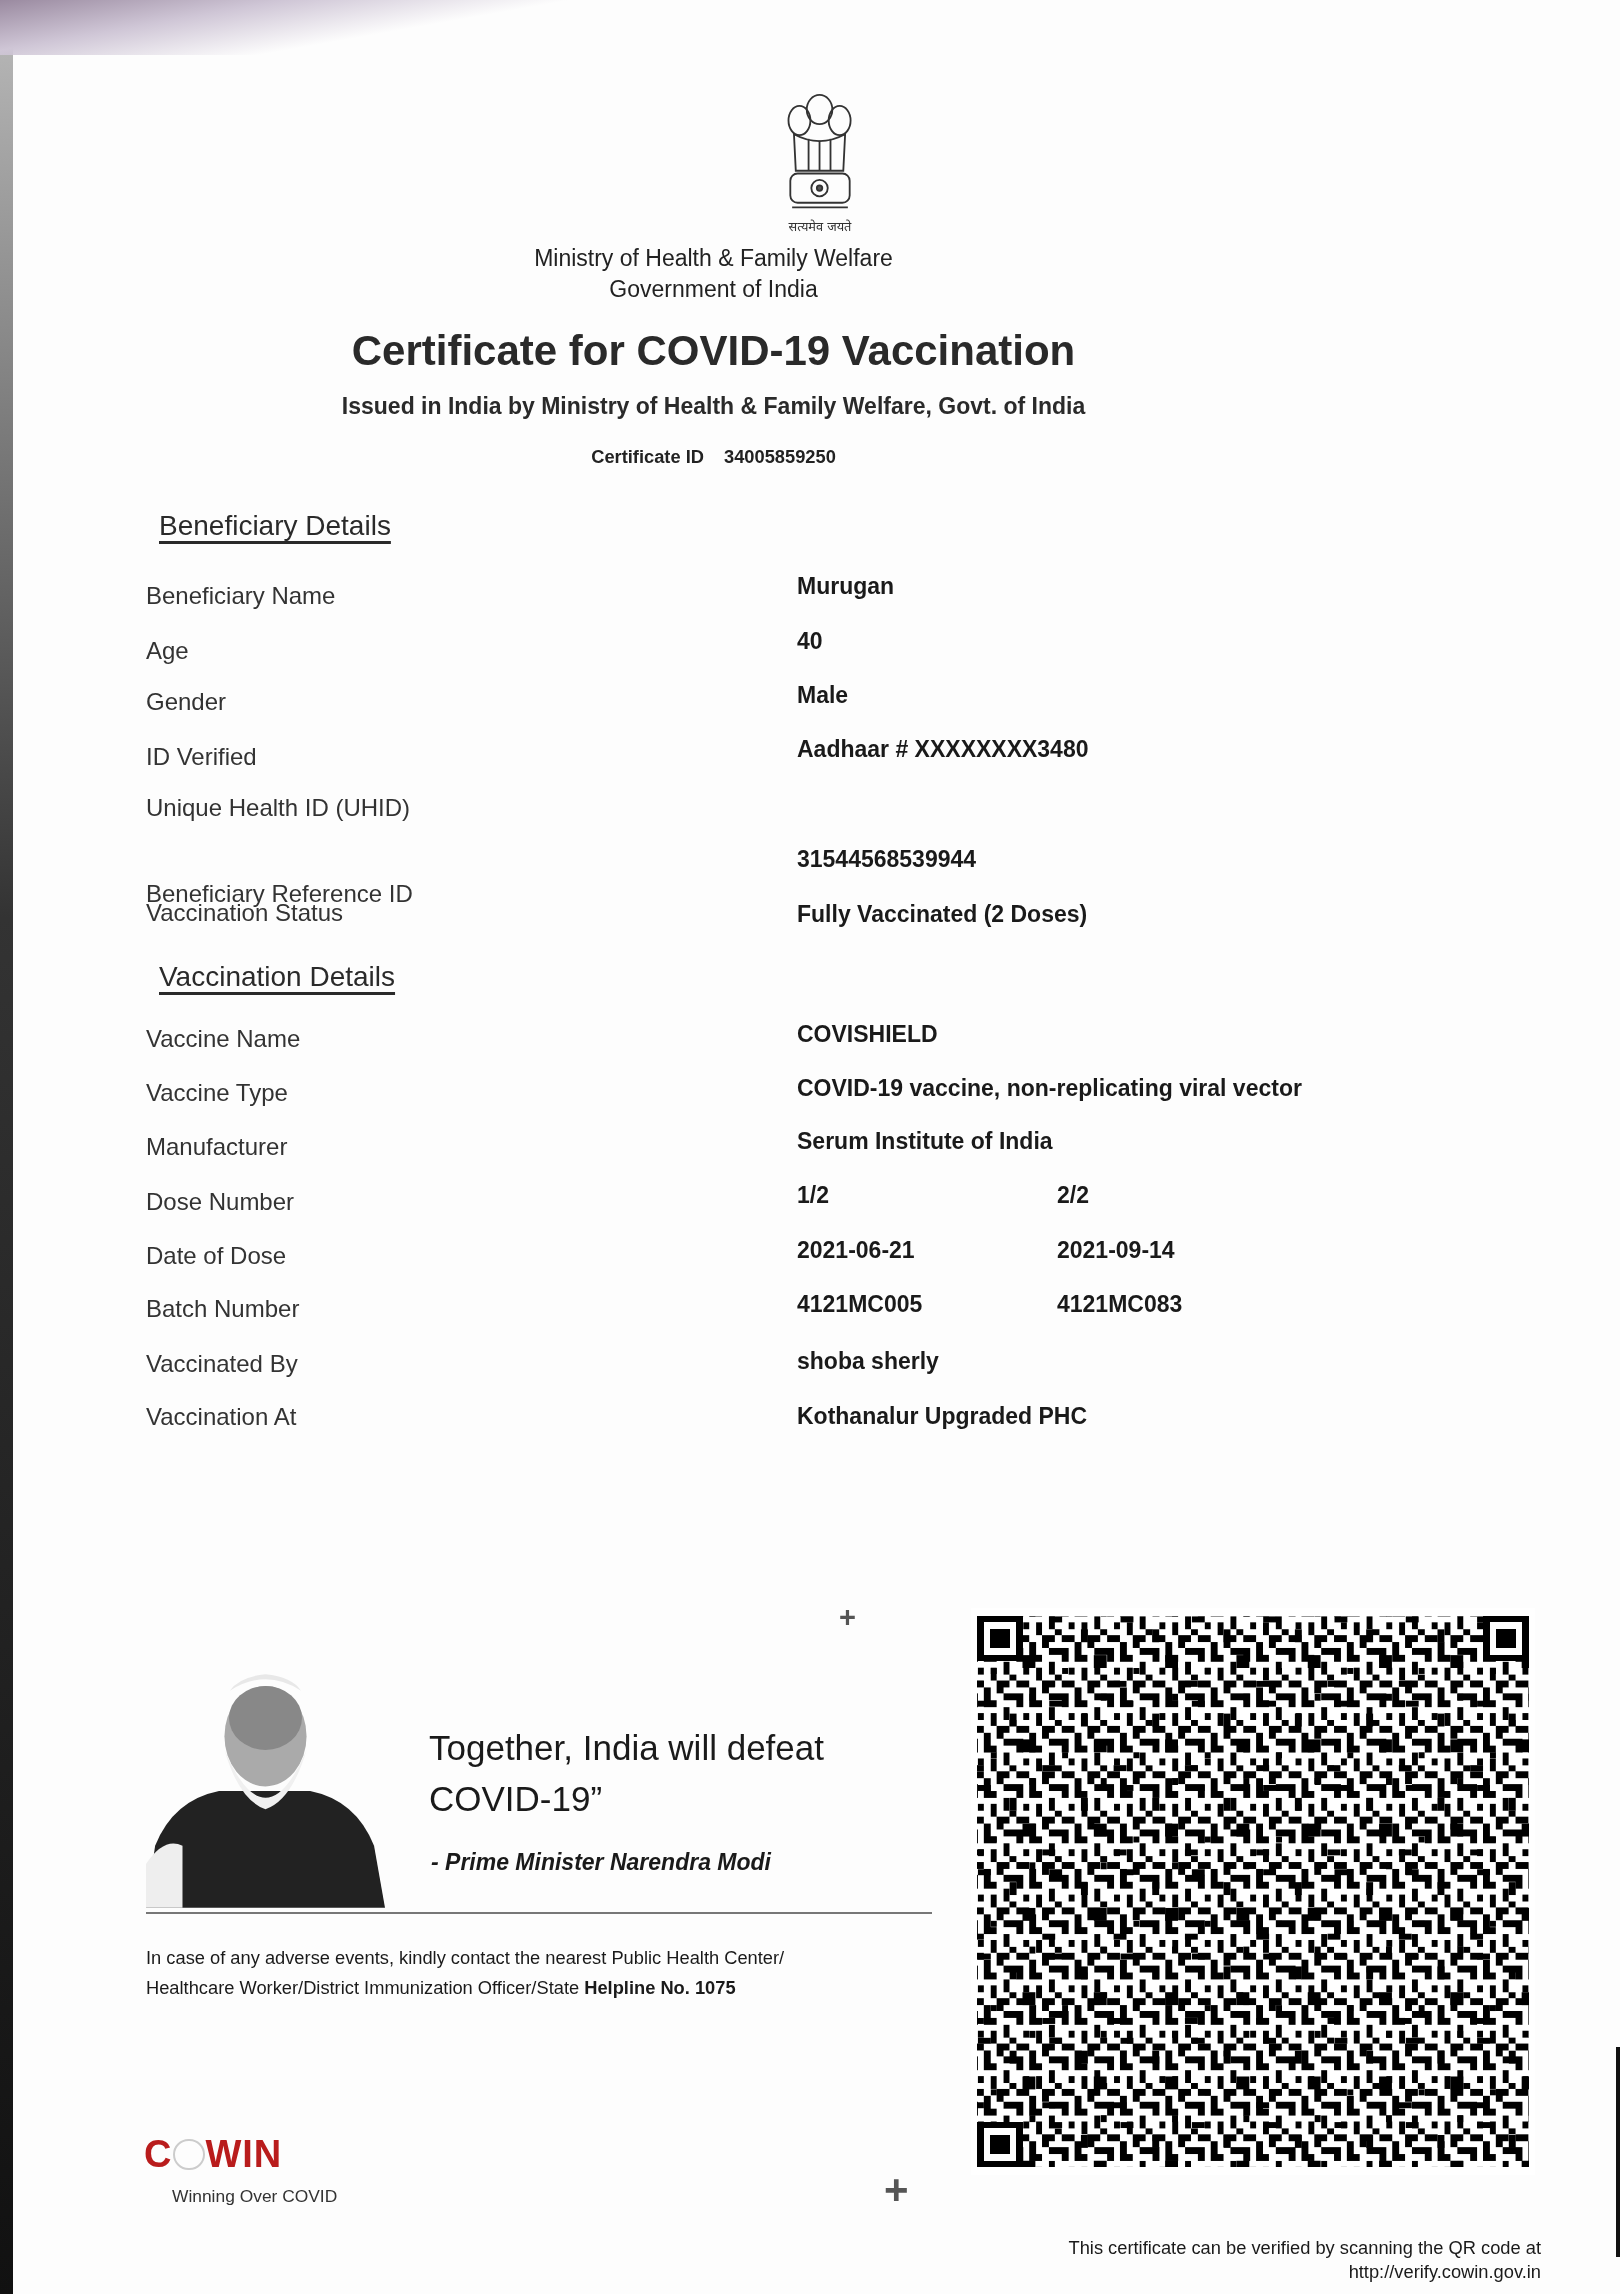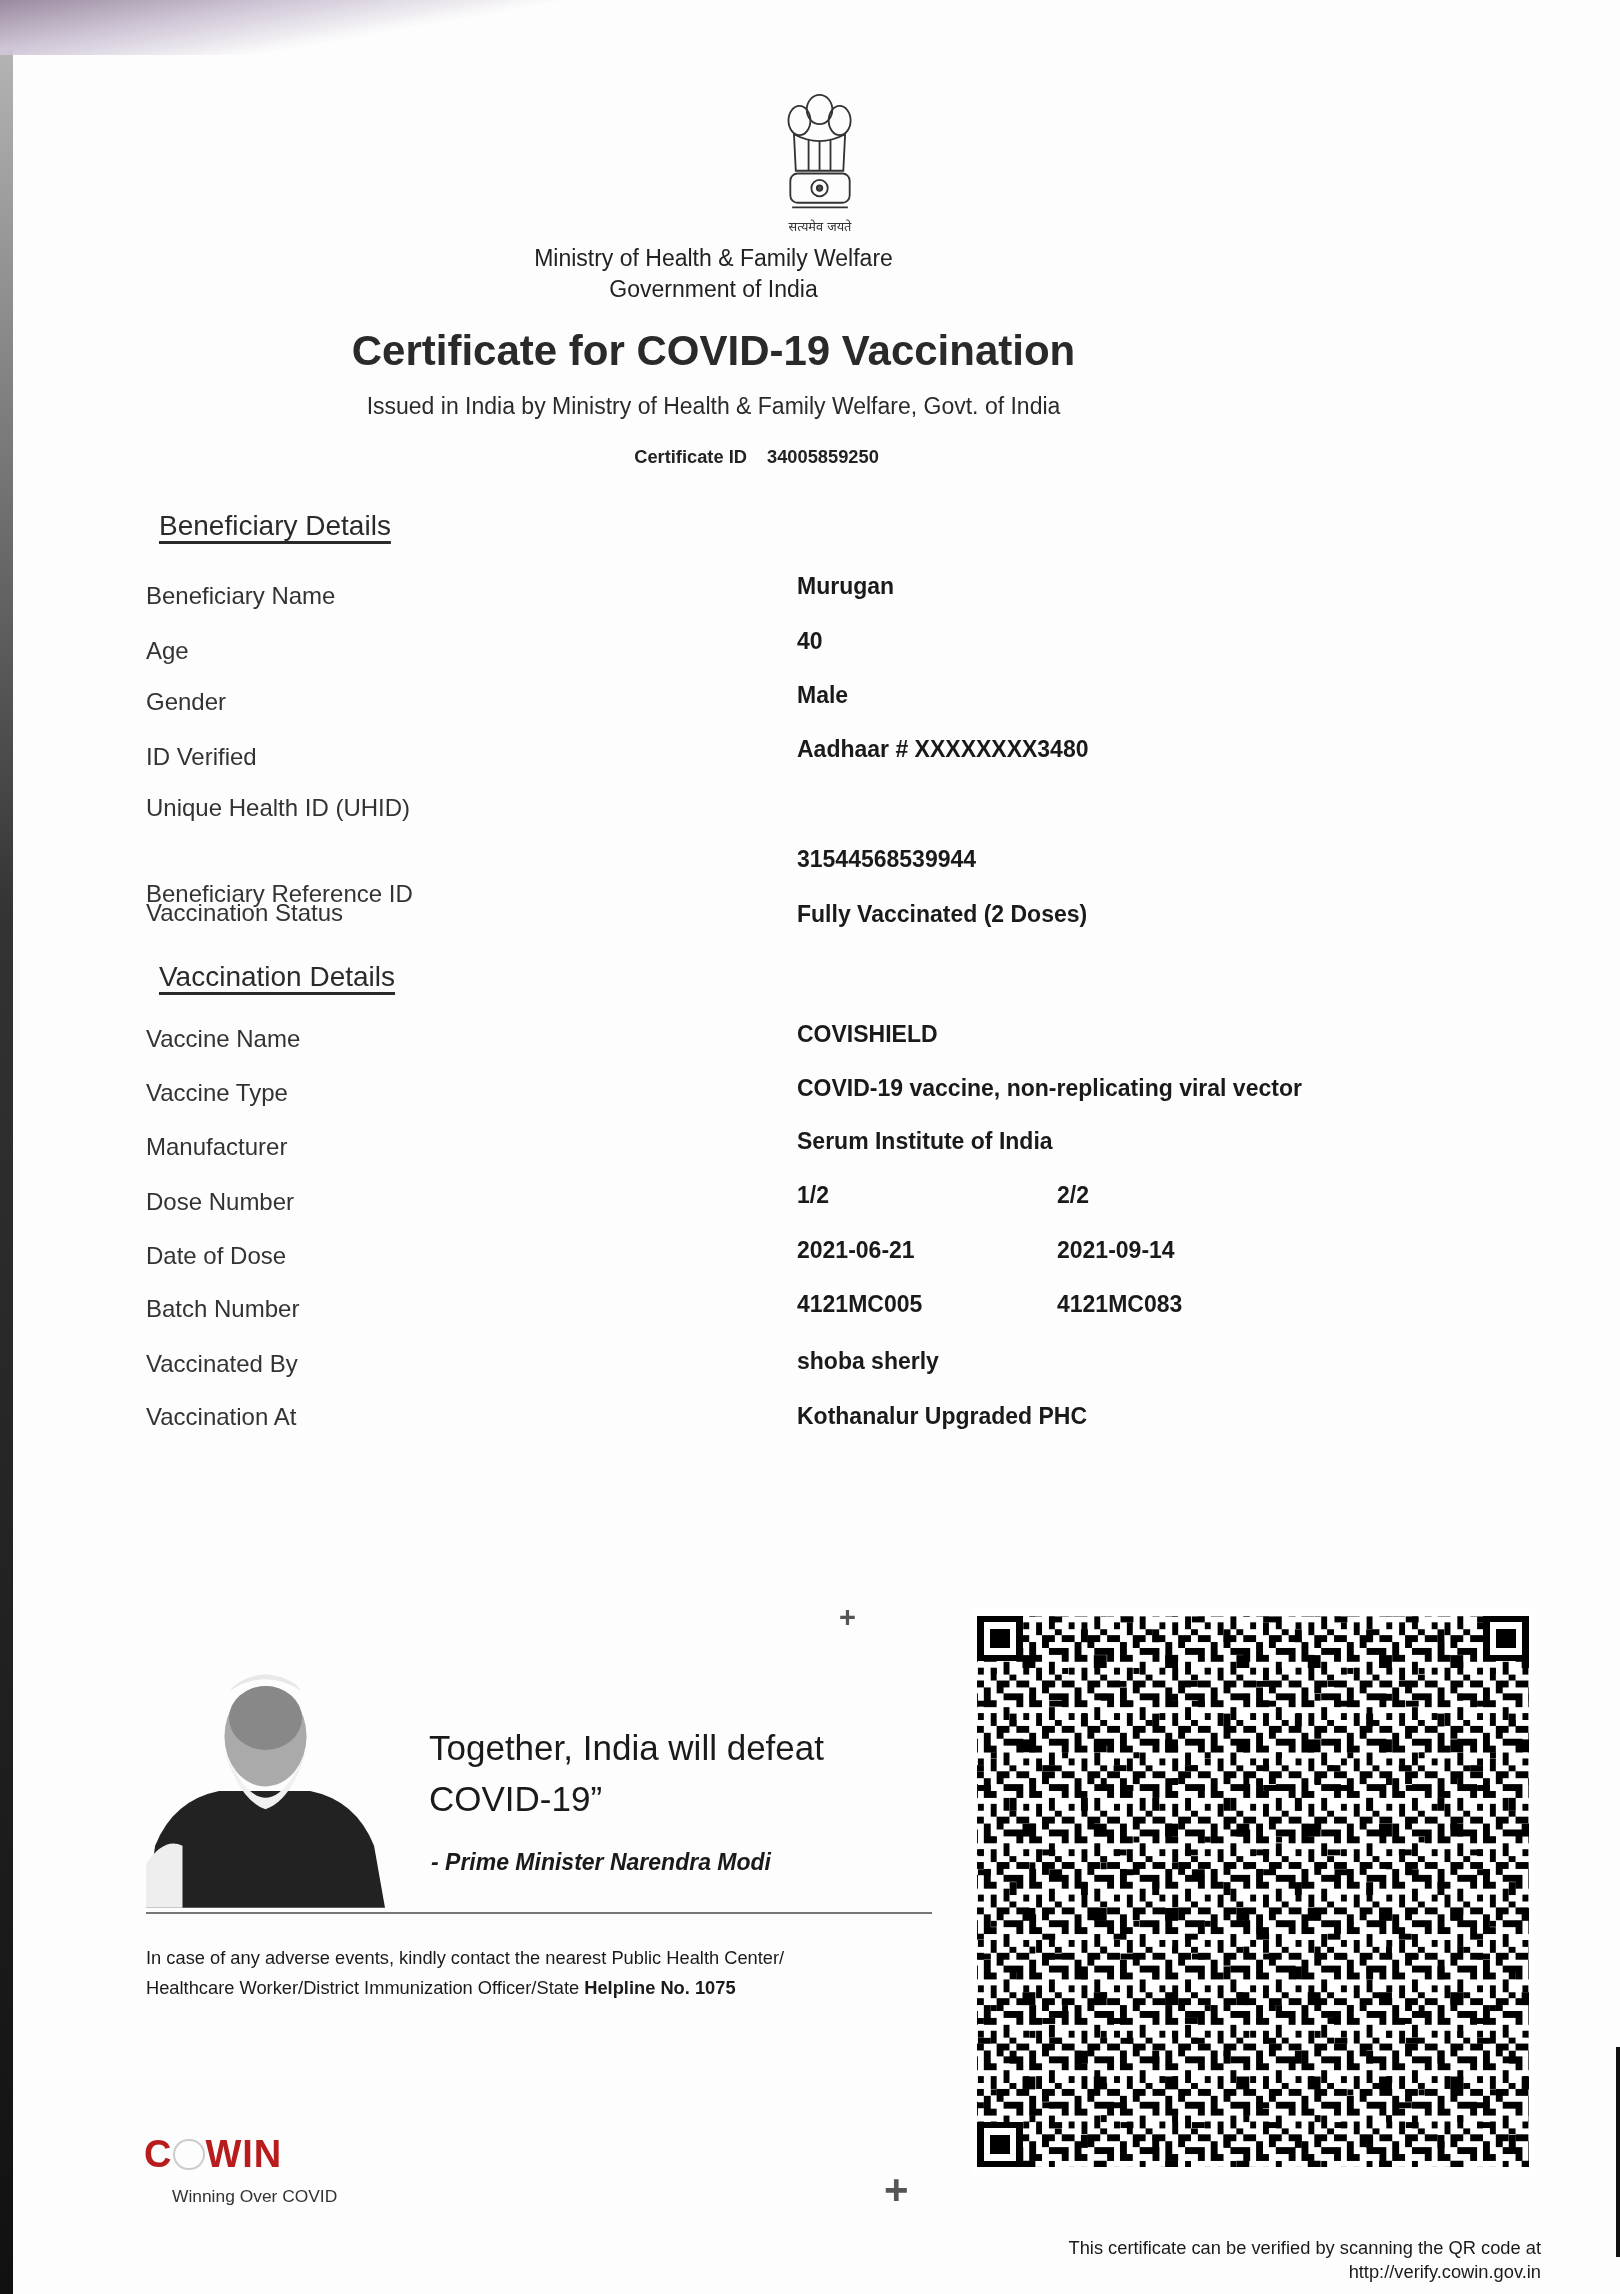--- a/index.html
+++ b/index.html
@@ -13,22 +13,22 @@
     background:linear-gradient(170deg,#9a8aa0 0%,#cfc6d6 30%,rgba(255,255,255,0) 60%); }
   .right-edge { position:absolute; right:0; top:2047px; width:5.5px; height:210px; background:#111; }
 
   .emblem { position:absolute; left:781px; top:84px; width:78px; height:137px; }
   .emblem-motto { position:absolute; left:778px; top:217px; width:84px; text-align:center;
     font-size:12.8px; color:#333; font-family:"DejaVu Sans", sans-serif; }
   .center { position:absolute; left:0; width:1427px; text-align:center; }
   .ministry { top:245px; font-size:23px; color:#222; }
   .govt { top:276px; font-size:23px; color:#222; }
   .title { top:327px; font-size:42px; font-weight:bold; color:#2a2a2a; }
-  .subtitle { top:393px; font-size:23px; font-weight:normal; color:#2a2a2a; }
-  .certid { top:446px; font-size:18.3px; font-weight:bold; color:#222;padding-left:43px; }
+  .subtitle { top:393px; font-size:23px; font-weight:bold; color:#2a2a2a; }
+  .certid { top:446px; font-size:18.3px; font-weight:bold; color:#222; }
   .certid span { margin-left:20px; }
 
   .section-head { position:absolute; left:144px; font-size:28px; color:#2a2a2a;
     text-decoration:underline; text-underline-offset:5.5px; text-decoration-thickness:2.7px;margin-left:15px; }
   .row-label { position:absolute; left:146px; font-size:24px; color:#333; }
   .row-value { position:absolute; left:797px; font-size:23px; font-weight:bold; color:#1a1a1a; }
   .row-value2 { position:absolute; left:1057px; font-size:23px; font-weight:bold; color:#1a1a1a; }
 
   .crosshair { position:absolute; font-size:29px; color:#555; font-weight:bold; }
 

